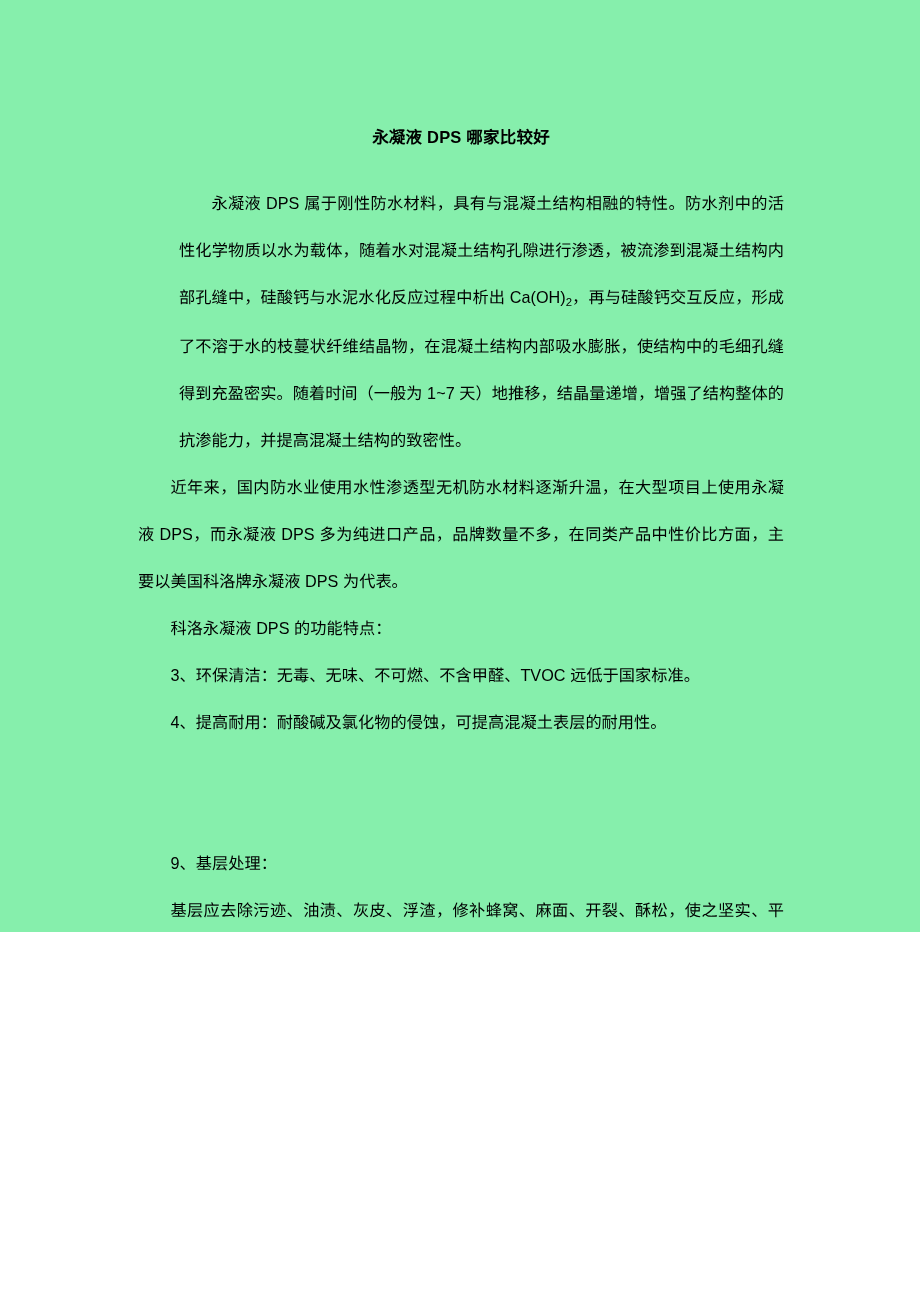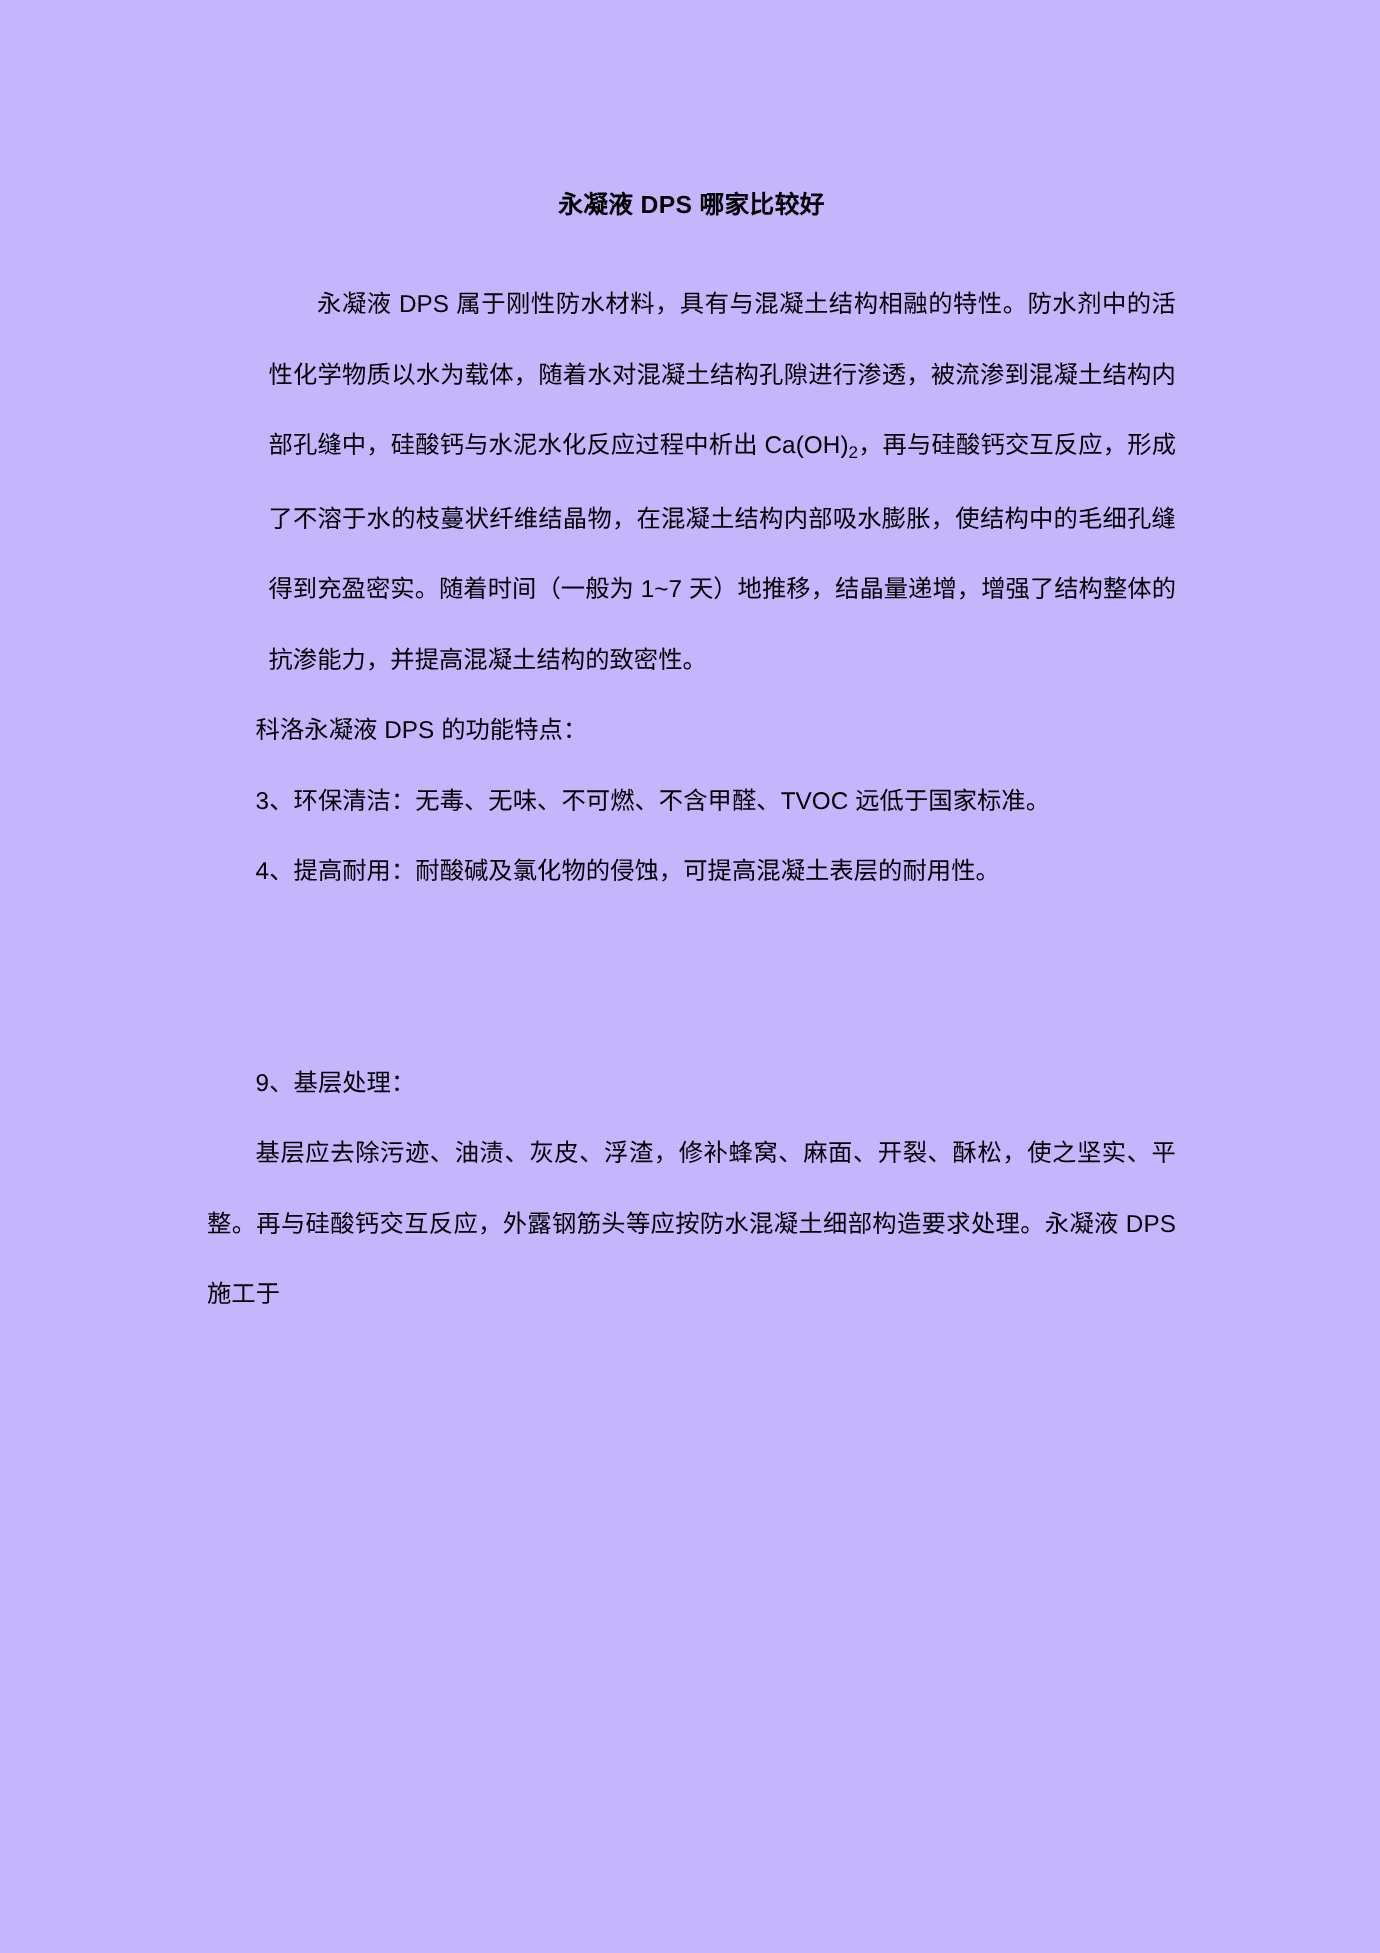--- a/index.html
+++ b/index.html
@@ -9,23 +9,23 @@
     background: #ffffff;
   }
   body {
     font-family: "Liberation Sans", "DejaVu Sans", sans-serif;
     color: #000000;
     -webkit-font-smoothing: antialiased;
   }
   .page {
     position: relative;
     width: 920px;
-    height: 1302px;
+    height: 932px;
     margin: 0 auto;
-    background: #c4b5fd;
+    background: #86efac;
     overflow: hidden;
     box-sizing: border-box;
   }
   .content {
     position: absolute;
     left: 138px;
     top: 0;
     width: 646px;
   }
   .doc-title {
@@ -68,20 +68,21 @@
 </head>
 <body>
 
 <div class="page">
   <div class="content">
 
     <h1 class="doc-title">永凝液 DPS 哪家比较好</h1>
 
     <p class="para indent first-para-top"><span>永凝液 DPS 属于刚性防水材料，具有与混凝土结构相融的特性。防水剂中的活性化学物质以水为载体，随着水对混凝土结构孔隙进行渗透，被流渗到混凝土结构内部孔缝中，硅酸钙与水泥水化反应过程中析出 Ca(OH)</span><sub>2</sub><span>，再与硅酸钙交互反应，形成了不溶于水的枝蔓状纤维结晶物，在混凝土结构内部吸水膨胀，使结构中的毛细孔缝得到充盈密实。随着时间（一般为 1~7 天）地推移，结晶量递增，增强了结构整体的抗渗能力，并提高混凝土结构的致密性。</span></p>
 
+    <p class="para indent">近年来，国内防水业使用水性渗透型无机防水材料逐渐升温，在大型项目上使用永凝液 DPS，而永凝液 DPS 多为纯进口产品，品牌数量不多，在同类产品中性价比方面，主要以美国科洛牌永凝液 DPS 为代表。</p>
 
     <p class="para indent">科洛永凝液 DPS 的功能特点：</p>
 
 
 
     <p class="para indent">3、环保清洁：无毒、无味、不可燃、不含甲醛、TVOC 远低于国家标准。</p>
 
     <p class="para indent">4、提高耐用：耐酸碱及氯化物的侵蚀，可提高混凝土表层的耐用性。</p>
 
     <div class="spacer-line"></div>

